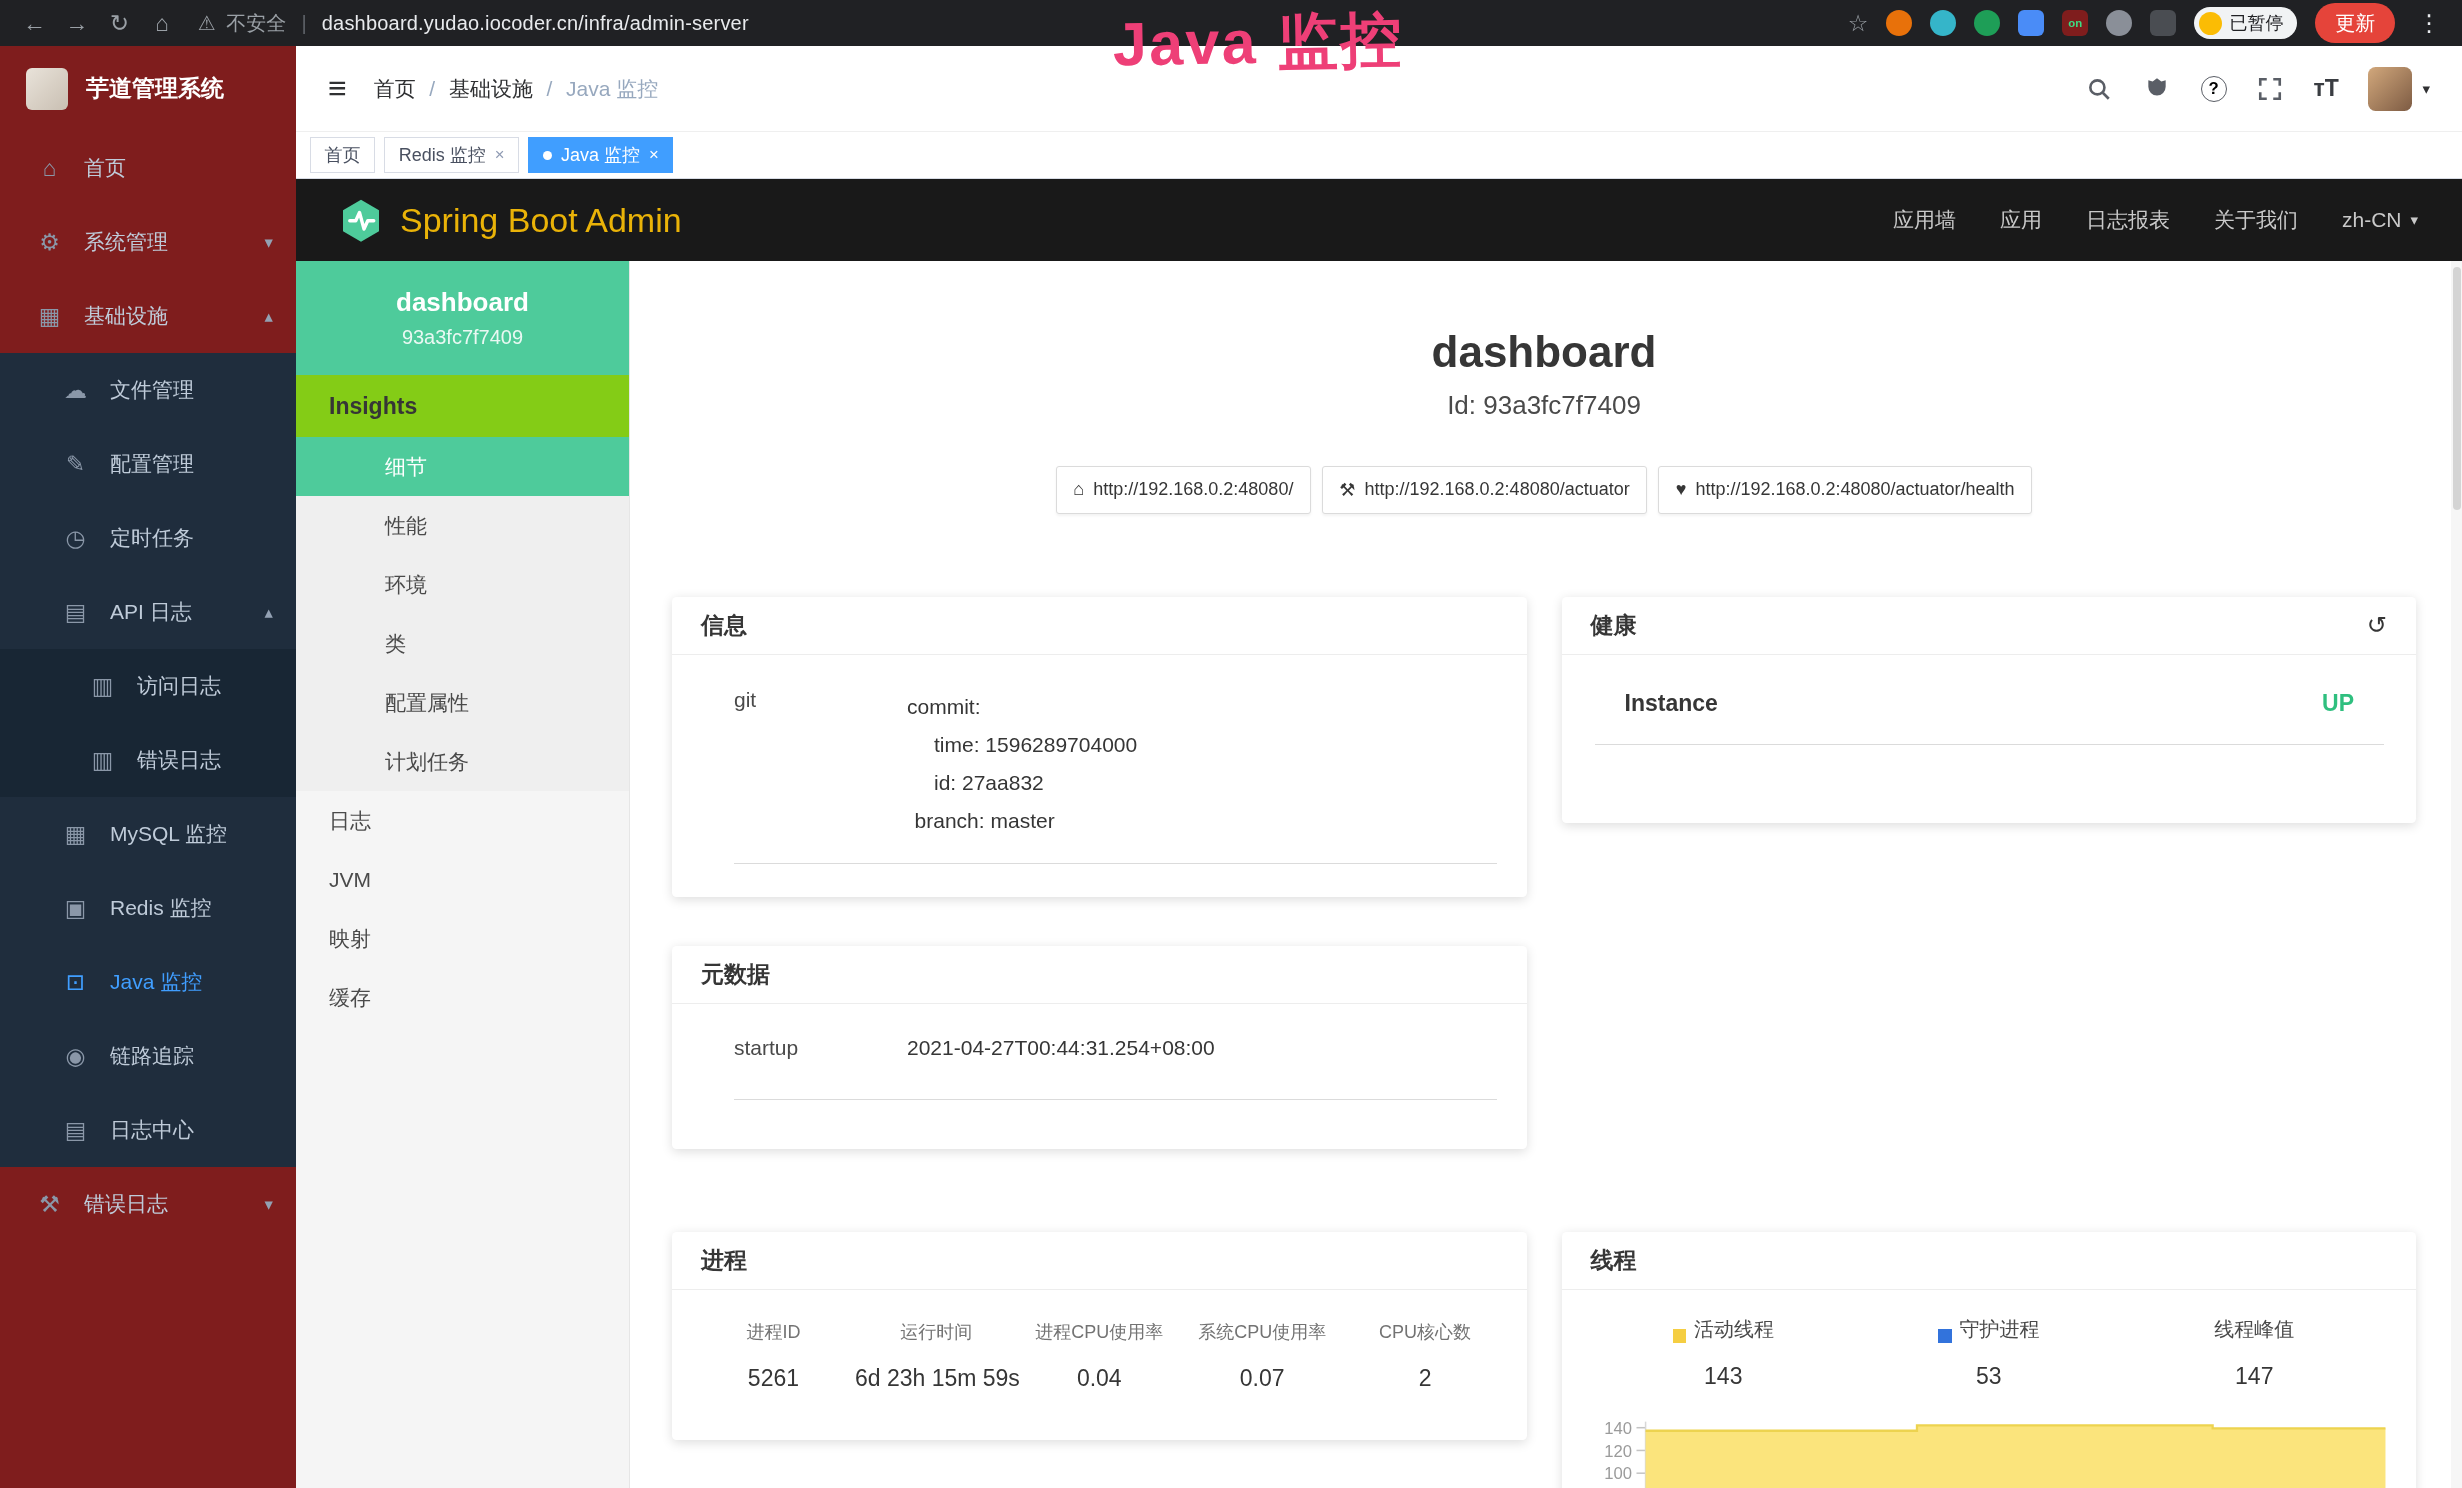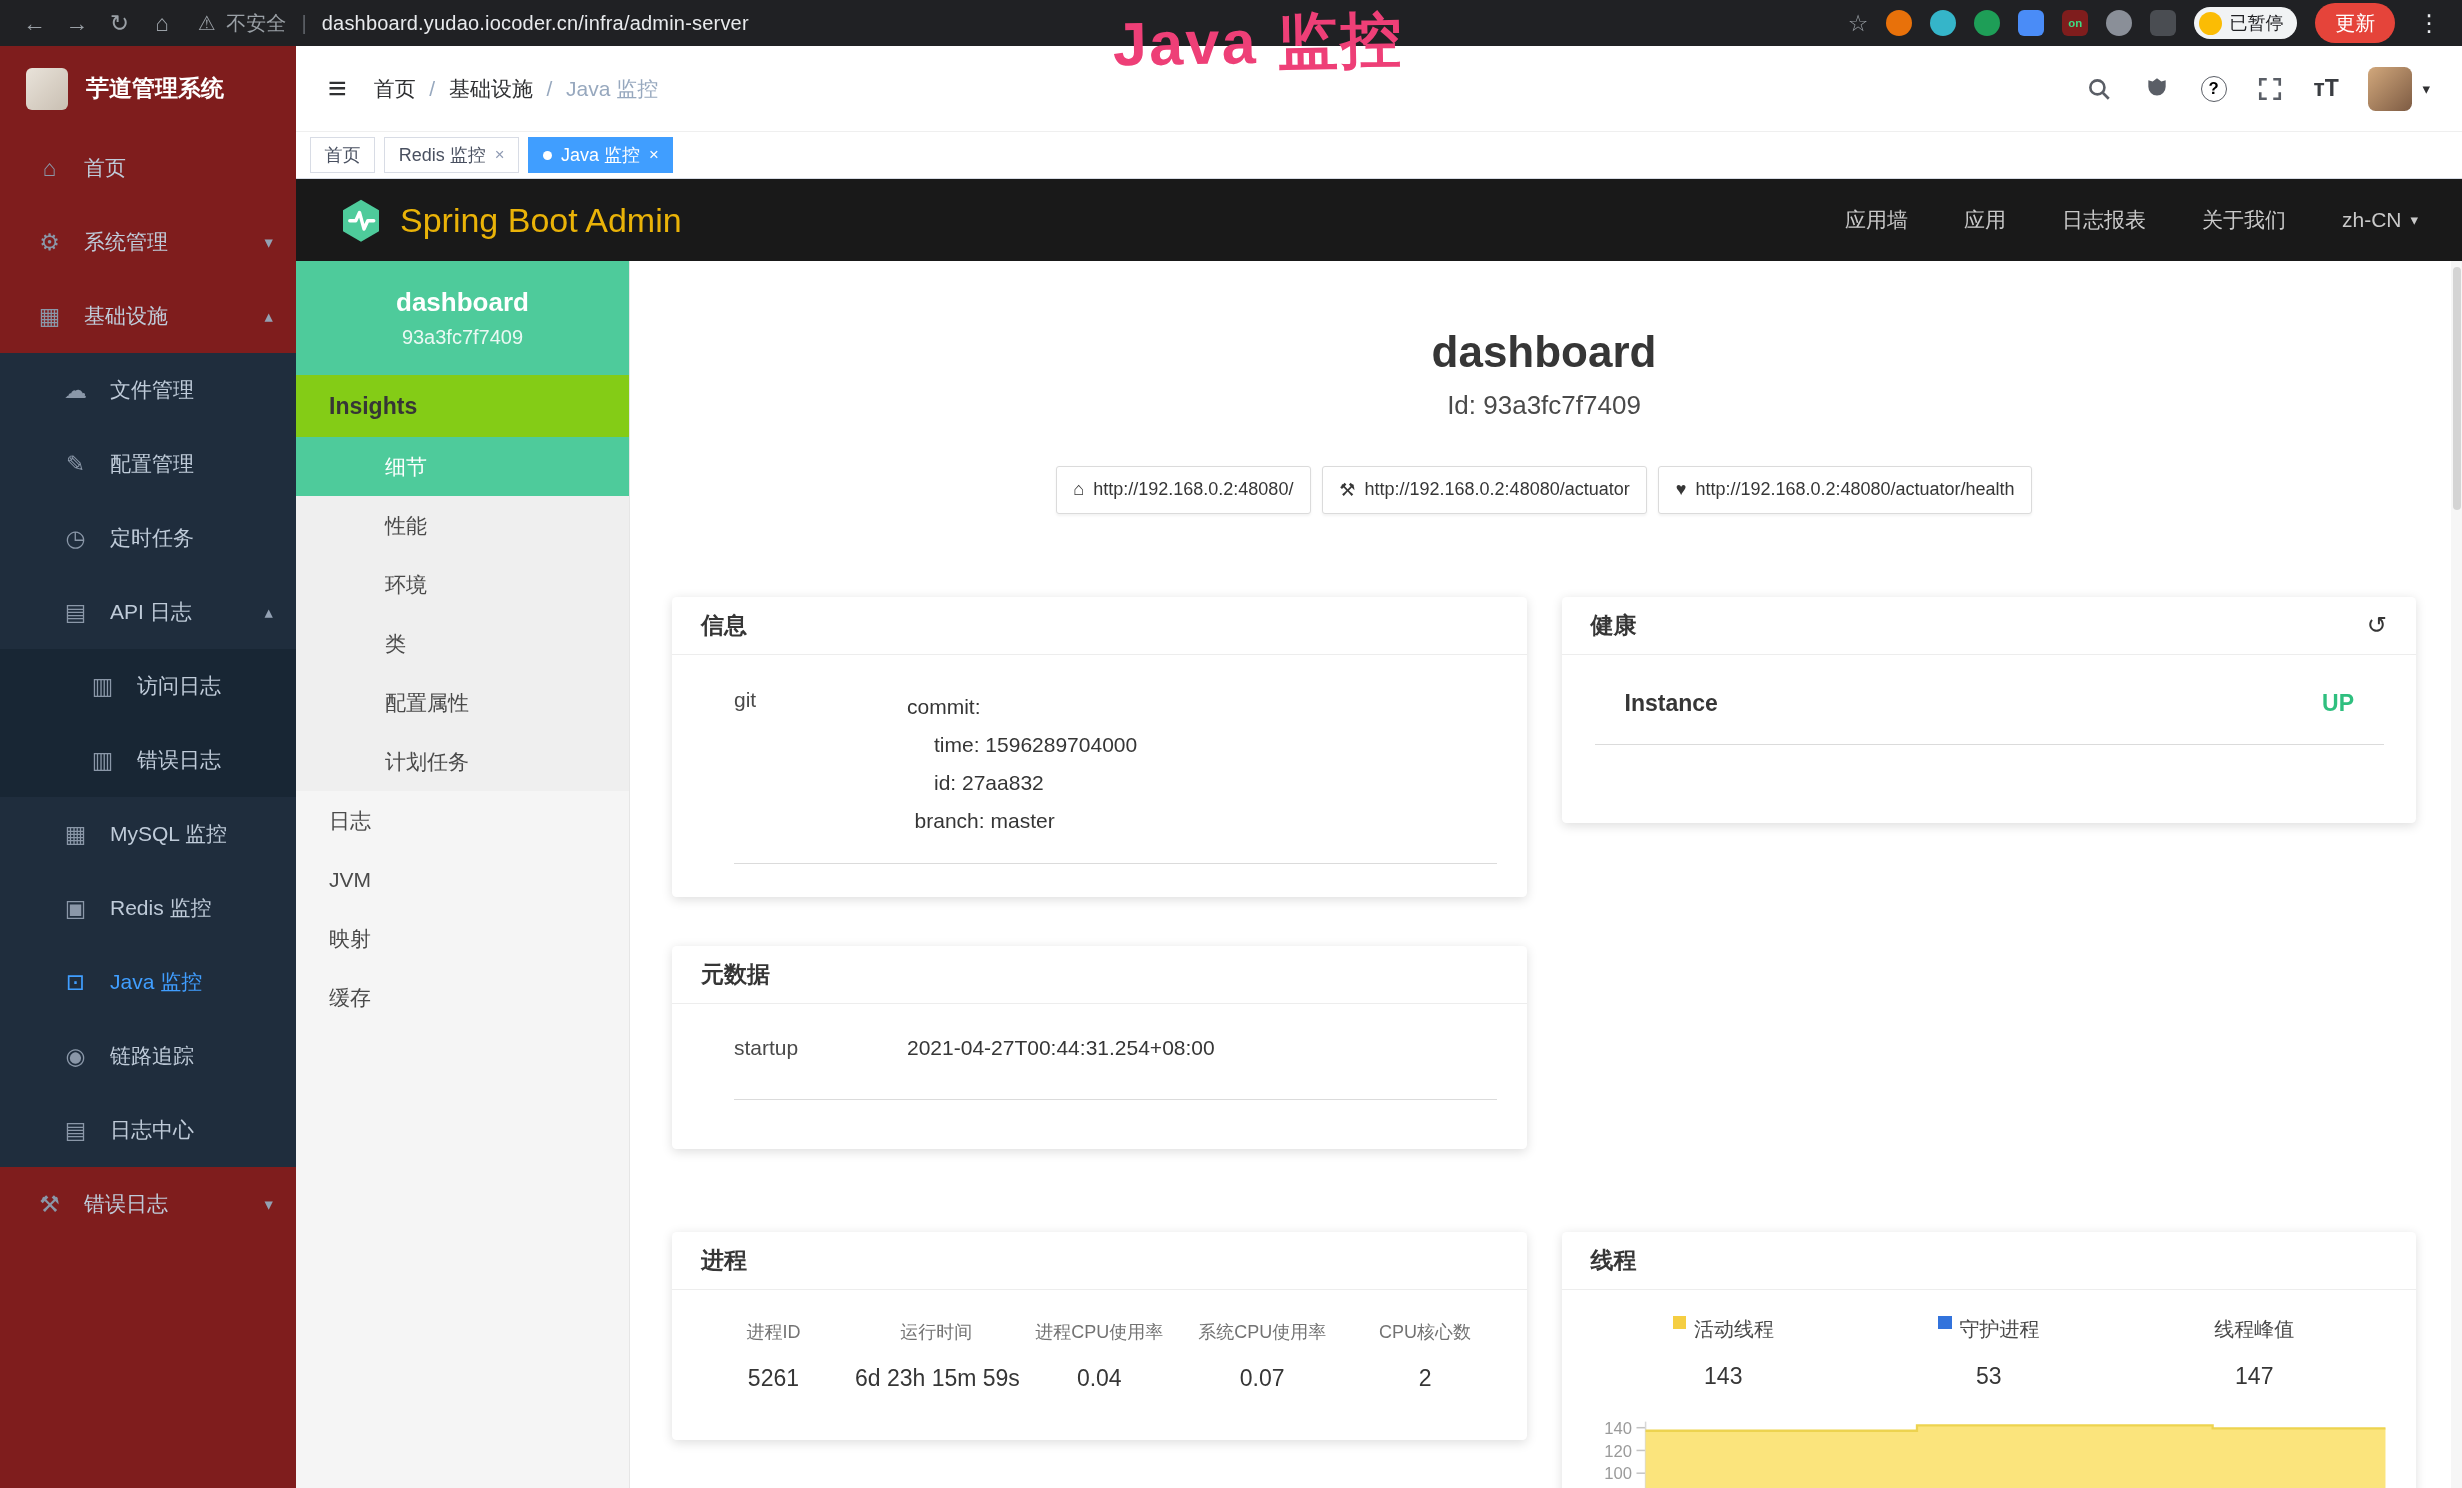--- a/index.html
+++ b/index.html
@@ -66,21 +66,21 @@
   .tag { height:36px; display:inline-flex; align-items:center; gap:9px; padding:0 13.7px; border:0.8px solid #d8dce5; background:#fff; font-size:18px; color:#495060; cursor:pointer; }
   .tag .tclose { font-size:16.7px; color:#8f9bb3; }
   .tag.active { background:#409EFF; border-color:#409EFF; color:#fff; }
   .tag.active .tclose { color:#fff; }
   .tdot { width:9px; height:9px; border-radius:50%; background:#fff; }
 
   
   .sba { flex:1; min-height:0; display:flex; flex-direction:column; }
   .sba-header { height:82px; background:#191919; display:flex; align-items:center; padding:0 44px; flex-shrink:0; }
   .brand { display:flex; align-items:center; gap:18px; color:#eab308; font-size:34px; font-weight:normal; cursor:pointer; }
-  .sba-nav { margin-left:auto; display:flex; align-items:center; gap:56px; font-size:21px; color:#c9c9c9; }
+  .sba-nav { margin-left:auto; display:flex; align-items:center; gap:44px; font-size:21px; color:#c9c9c9; }
   .sba-nav .navitem { cursor:pointer; white-space:nowrap; }
   .lang { display:flex; align-items:center; gap:9px; cursor:pointer; }
   .lang .caret { color:#c9c9c9; }
 
   .sba-body { flex:1; min-height:0; display:flex; }
   .sba-sidebar { width:334px; background:#f5f5f5; border-right:0.8px solid #e6e6e6; flex-shrink:0; display:flex; flex-direction:column; }
   .appbox { height:114px; background:#4ecb9b; color:#fff; display:flex; flex-direction:column; align-items:center; justify-content:center; gap:7.6px; cursor:pointer; flex-shrink:0; }
   .appbox-name { font-size:26px; font-weight:bold; }
   .appbox-id { font-size:20px; opacity:.88; }
   .sba-section { height:62px; display:flex; align-items:center; padding-left:33px; font-size:23px; font-weight:bold; color:#363636; background:#84cc16; flex-shrink:0; }
@@ -124,21 +124,21 @@
   .up { font-size:23px; font-weight:bold; color:#2fbf7f; }
 
   .process-body { display:flex; padding:30px 20px 0; }
   .pcol { flex:1; text-align:center; min-width:0; }
   .pl { font-size:18px; color:#737373; white-space:nowrap; }
   .pv { font-size:23px; color:#363636; margin-top:21px; white-space:nowrap; }
 
   .threads-body { padding:26px 29px 0; }
   .legend { display:flex; }
   .lcol { flex:1; text-align:center; }
-  .lhead { display:flex; align-items:flex-start; justify-content:center; gap:7.6px; font-size:20px; color:#4a4a4a; }
+  .lhead { display:flex; align-items:flex-end; justify-content:center; gap:7.6px; font-size:20px; color:#4a4a4a; }
   .swatch { width:13.7px; height:13.7px; display:inline-block; }
   .sw-yellow { background:#f5ce42; }
   .sw-blue { background:#3273dc; }
   .lval { font-size:23px; color:#363636; margin-top:20px; }
   .chart { margin-top:24px; }
   .chart svg text { font-family:"Liberation Sans","DejaVu Sans",sans-serif; }
 
   
   .annotation { position:absolute; left:1113px; top:1.5px; font-size:61px; font-weight:bold; color:#ee3f77; transform:rotate(-1deg); letter-spacing:2.3px; z-index:50; pointer-events:none; white-space:nowrap; }
 

